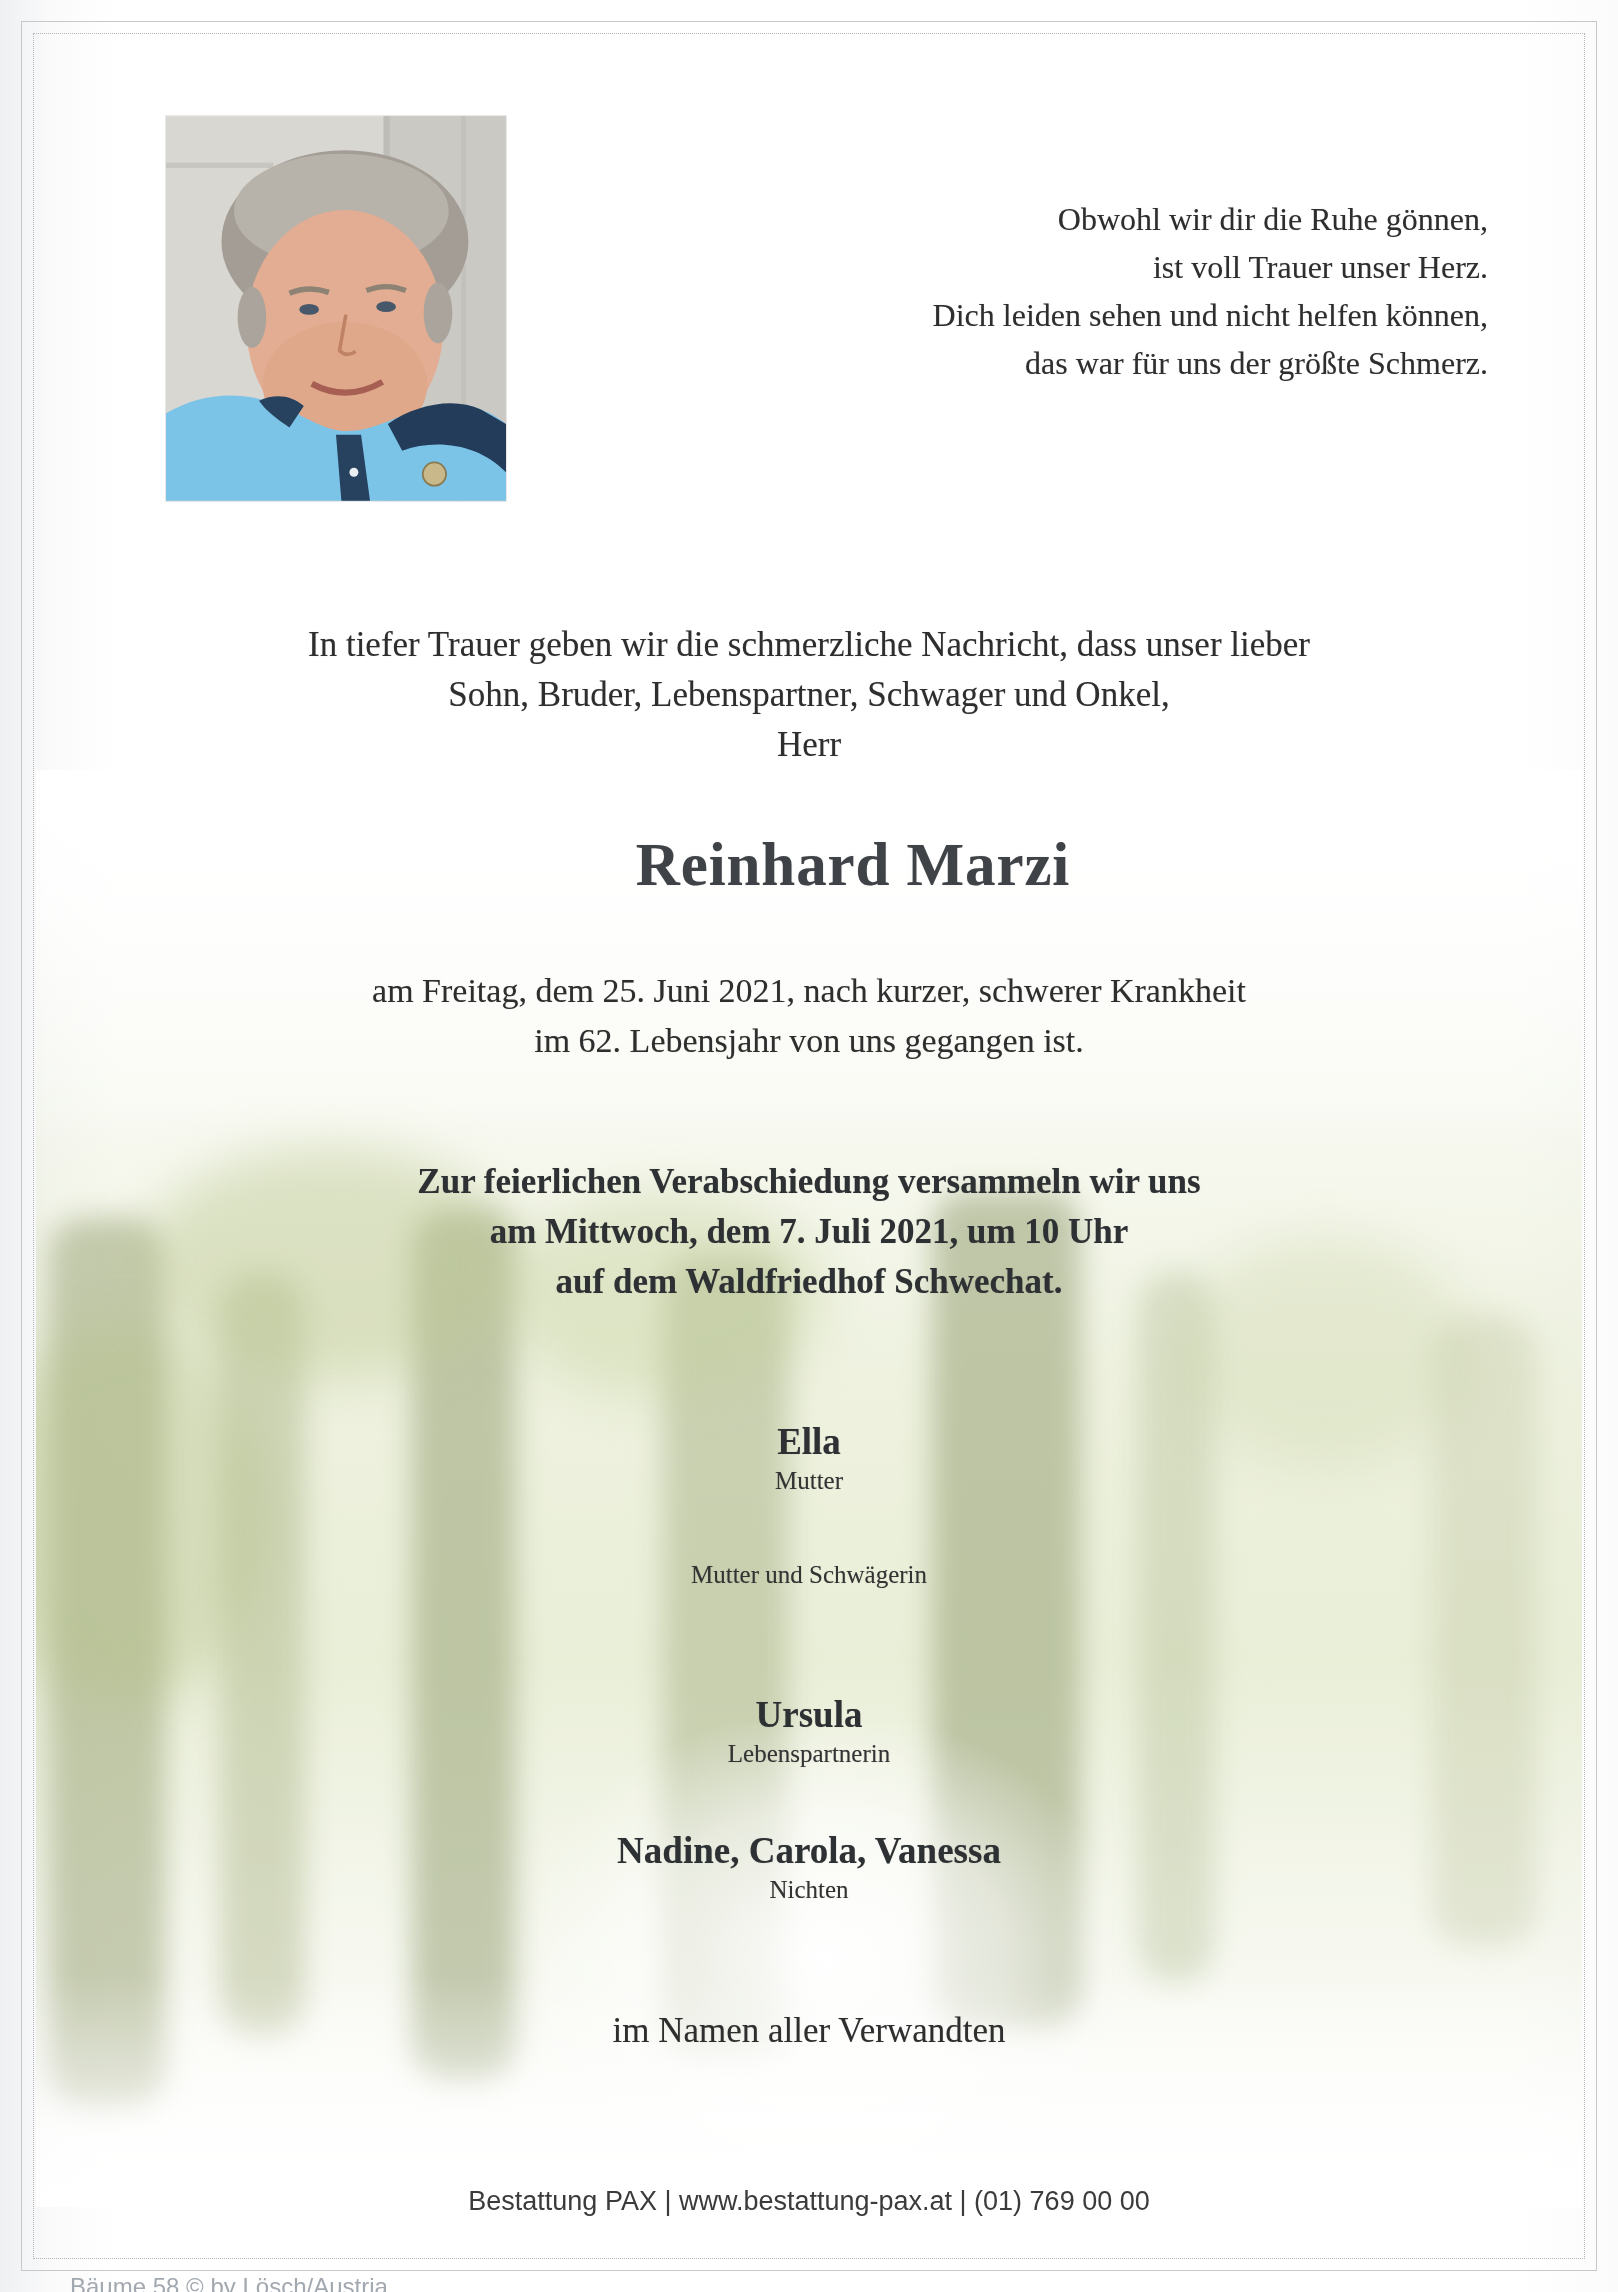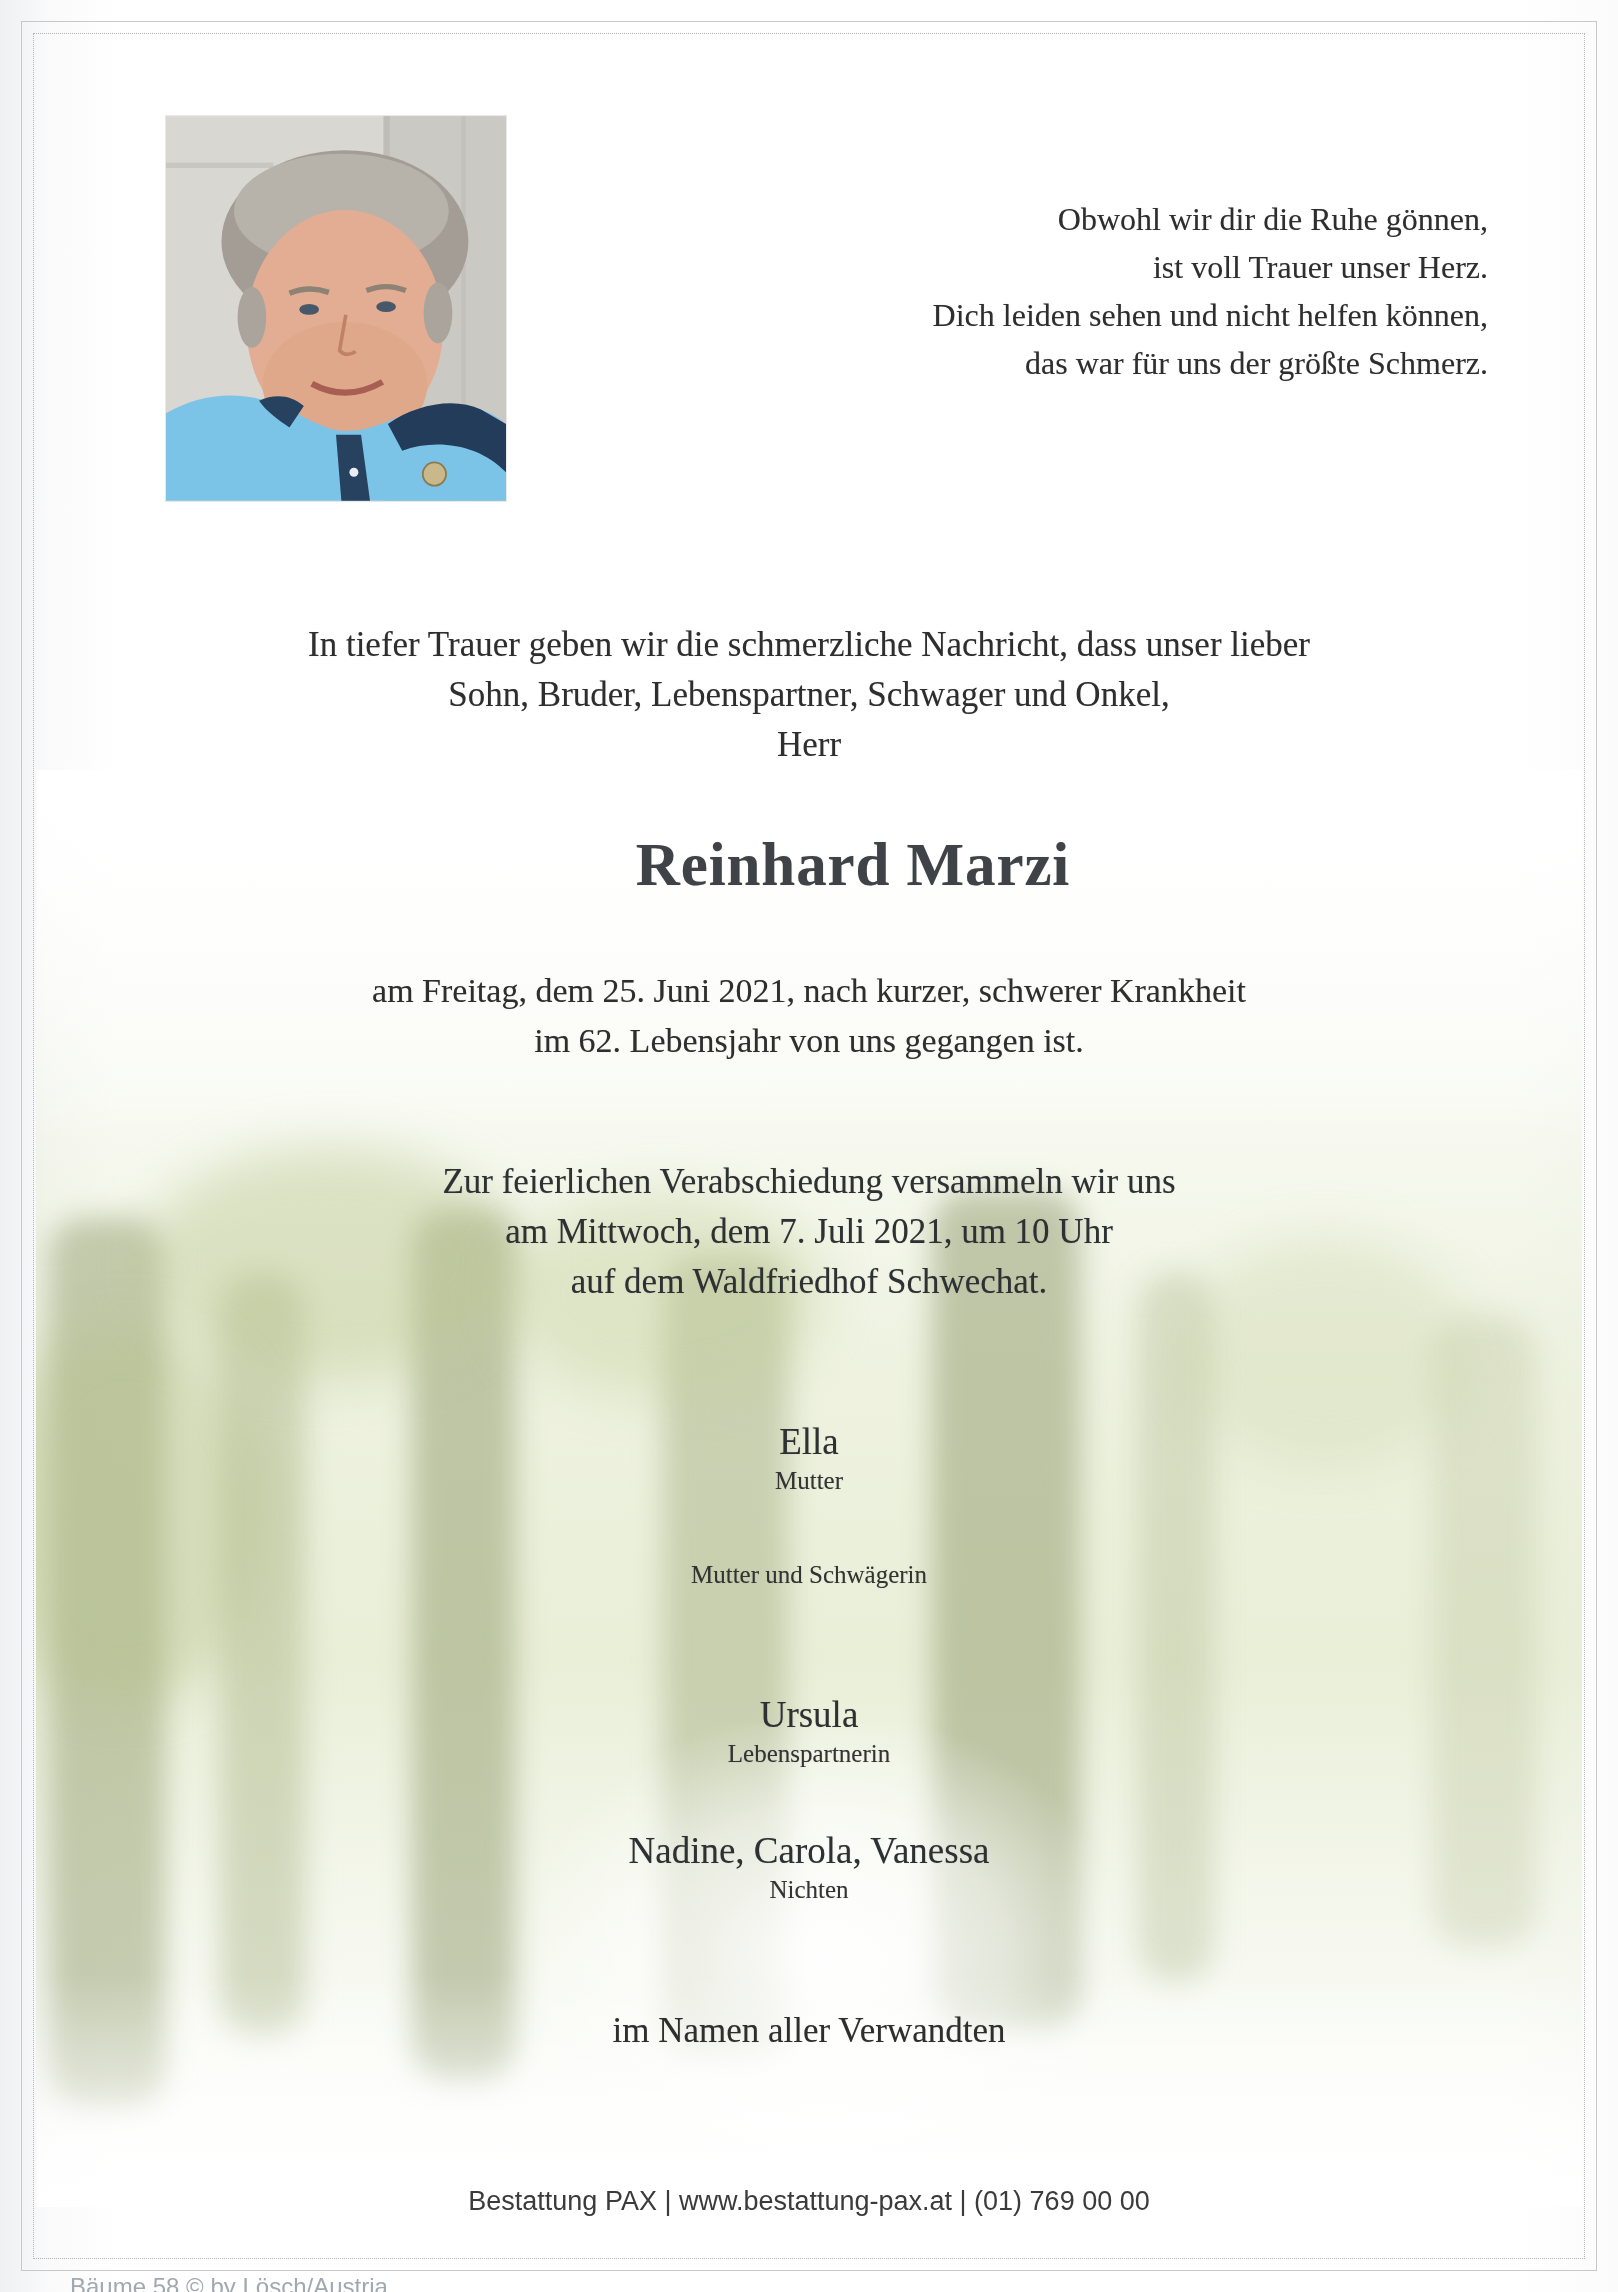--- a/index.html
+++ b/index.html
@@ -86,25 +86,25 @@
     top: 831px; left: 0; width: 100%;
     font-size: 61px; line-height: 68px; font-weight: bold; text-align: center;
     color: #3f4347; letter-spacing: 0.9px; margin-left: 44px;
   }
   .death-info {
     top: 966px; left: 0; width: 100%;
     font-size: 34px; line-height: 50px; text-align: center;
   }
   .ceremony {
     top: 1157px; left: 0; width: 100%;
-    font-size: 35px; line-height: 50px; font-weight: normal; text-align: center;
+    font-size: 35px; line-height: 50px; font-weight: bold; text-align: center;
     color: #2d3133;
   }
   .mourner { left: 0; width: 100%; text-align: center; }
-  .mourner .m-name { font-size: 37px; line-height: 43px; font-weight: normal; color: #2d3133; }
+  .mourner .m-name { font-size: 37px; line-height: 43px; font-weight: bold; color: #2d3133; }
   .mourner .m-rel  { font-size: 25px; line-height: 36px; color: #333333; }
   .m0 { top: 1420px; } .m1 { top: 1557px; } .m2 { top: 1693px; } .m3 { top: 1829px; }
   .closing {
     top: 2009px; left: 0; width: 100%;
     font-size: 35px; line-height: 43px; text-align: center;
   }
   .footer {
     position: absolute; top: 2185px; left: 0; width: 100%;
     font-family: "Liberation Sans", sans-serif;
     font-size: 27px; line-height: 32px; text-align: center; color: #3b3b3b;

